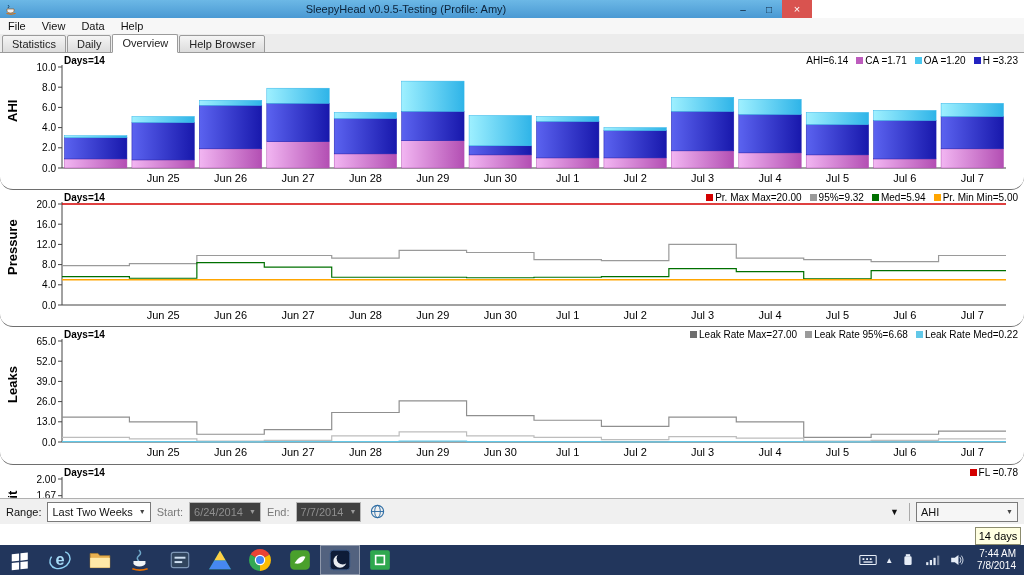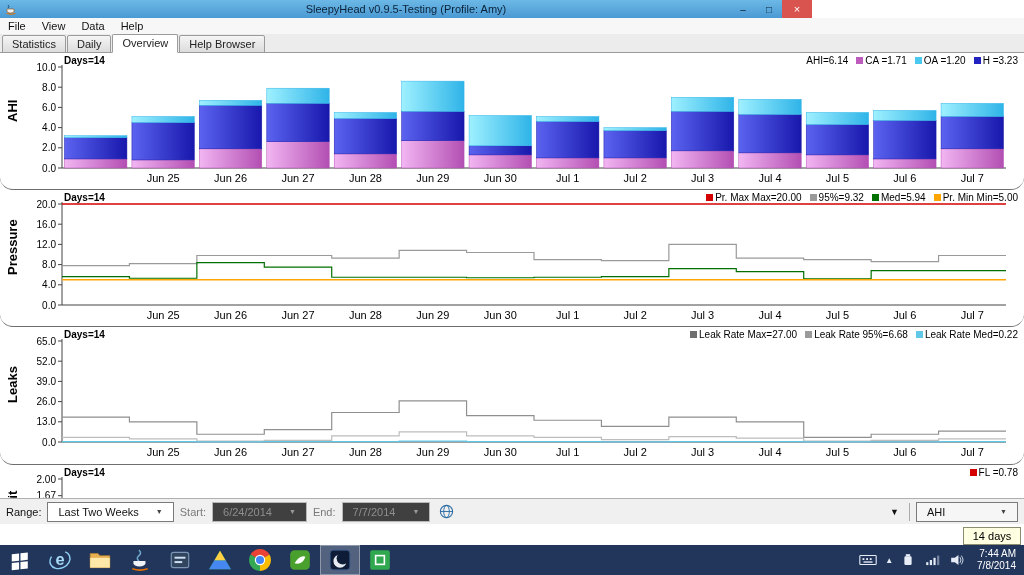--- a/index.html
+++ b/index.html
@@ -43,33 +43,33 @@
   .days{position:absolute;left:64px;top:2px;font-size:10px;color:#000;font-weight:bold;}
   .legend{position:absolute;right:6px;top:2px;font-size:10px;color:#000;display:flex;gap:8px;align-items:center;}
   .legend-item{display:flex;align-items:center;gap:2px;white-space:nowrap;}
   .legend-swatch{display:inline-block;width:7px;height:7px;}
   .plot{position:absolute;left:0;top:0;}
 
   
   #controls{position:absolute;top:498px;left:0;width:1024px;height:26px;background:#f0f0f0;
     border-top:1px solid #b0b0b0;display:flex;align-items:center;padding:0 6px;gap:6px;font-size:11px;color:#111;}
   .combo{height:20px;background:#fff;border:1px solid #7a7a7a;display:flex;align-items:center;
-    padding:0 10px;gap:17px;font-size:11px;white-space:nowrap;}
+    padding:0 4px;gap:6px;font-size:11px;white-space:nowrap;}
   .combo .arrow{font-size:7px;color:#444;}
   .combo.disabled{background:#404040;color:#8e8e8e;border-color:#b8b8b8;justify-content:center;}
   .combo.disabled .arrow{color:#9a9a9a;}
   .lbl.dis{color:#7a7a7a;}
   .icon-btn{width:20px;height:20px;display:flex;align-items:center;justify-content:center;}
   #right-controls{margin-left:auto;display:flex;align-items:center;gap:6px;}
   #graph-drop-arrow{font-size:9px;color:#111;padding:0 4px;}
   .sep{width:1px;height:18px;background:#aaa;}
   #graph-combo{width:102px;justify-content:space-between;background:#f6f6f6;}
 
   
-  #days-badge{position:absolute;top:527px;right:3px;width:58px;height:18px;background:#ffffe1;
+  #days-badge{position:absolute;top:527px;right:3px;width:46px;height:18px;background:#ffffe1;
     border:1px solid #8c8c6e;font-size:11px;color:#000;display:flex;align-items:center;justify-content:center;}
 
   
   #taskbar{position:absolute;top:545px;left:0;width:1024px;height:30px;background:#22365c;
     display:flex;align-items:center;}
   .tb-icon{width:40px;height:30px;display:flex;align-items:center;justify-content:center;}
   .tb-icon.active{background:rgba(255,255,255,0.22);box-shadow:inset 0 0 0 1px rgba(255,255,255,0.35);}
   #tray{margin-left:auto;display:flex;align-items:center;gap:7px;padding-right:8px;}
   .tray-glyph{color:#e6edf7;font-size:8px;}
   #clock{color:#fff;font-size:10px;text-align:right;line-height:1.25;margin-left:4px;}

